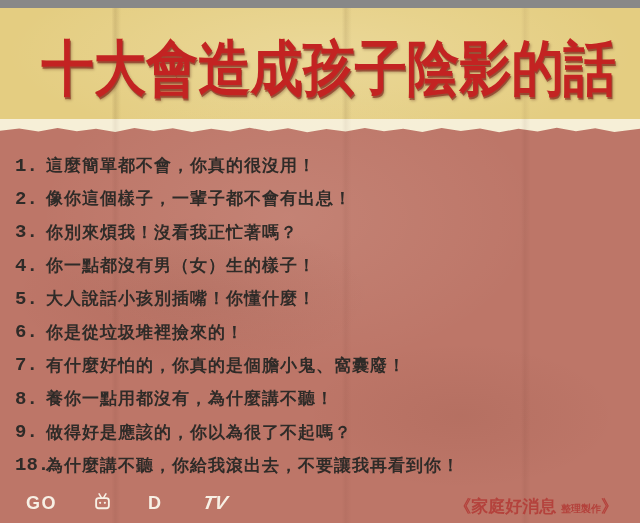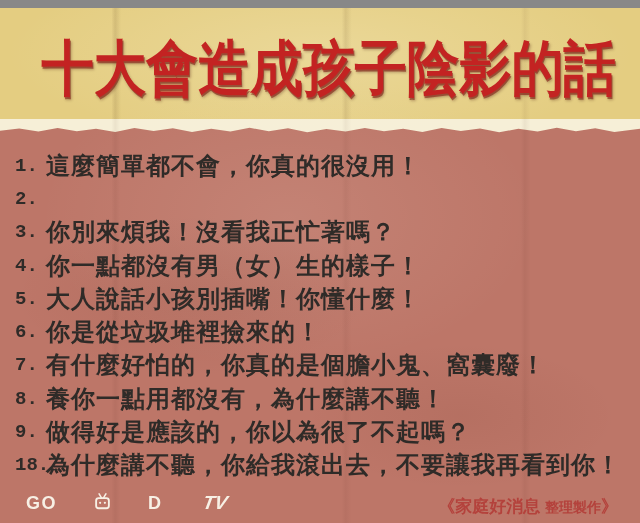--- a/index.html
+++ b/index.html
@@ -55,59 +55,60 @@
   }
   .quote-row{
     display:flex;align-items:center;height:33.3px;padding-left:15px;
   }
   .quote-num{
     flex:none;width:31px;
     font-family:"Liberation Mono","DejaVu Sans Mono",monospace;
     font-size:19px;font-weight:bold;color:#2f2b28;
   }
   .quote-text{
-    font-size:24px;font-weight:600;color:#2f2b28;
+    font-size:17px;font-weight:600;color:#2f2b28;
     letter-spacing:1px;white-space:nowrap;
   }
   .goodtv-logo{
     position:absolute;left:26px;bottom:16px;z-index:4;
     display:flex;align-items:center;
     color:#fbf7ec;font-weight:bold;font-size:18px;letter-spacing:1.5px;
     opacity:0.95;
     gap:36px;
   }
   .goodtv-logo .tv-glyph{display:inline-block;margin:2px 1px 0 1px;}
   .logo-tv{
     font-style:italic;font-weight:bold;font-size:19px;
     transform:skewX(-10deg);margin-left:4px;letter-spacing:0px;
   }
   .credit{
     position:absolute;right:22px;bottom:13px;z-index:4;
     color:#b4423c;font-weight:bold;font-size:17px;
     white-space:nowrap;
   }
-  .credit-small{font-size:14px;font-weight:bold;}
+  .credit-small{font-size:10px;font-weight:bold;}
 </style>
 </head>
 <body>
 
 <div class="poster">
   <div class="top-band"></div>
   <div class="torn-strip"></div>
   <div class="paper-texture"></div>
 
   <h1 class="title">十大會造成孩子陰影的話</h1>
 
   <ol class="quotes-list">
     <li class="quote-row">
       <span class="quote-num">1.</span>
       <span class="quote-text">這麼簡單都不會，你真的很沒用！</span>
     </li>
     <li class="quote-row">
       <span class="quote-num">2.</span>
+      <span class="quote-text">像你這個樣子，一輩子都不會有出息！</span>
     </li>
     <li class="quote-row">
       <span class="quote-num">3.</span>
       <span class="quote-text">你別來煩我！沒看我正忙著嗎？</span>
     </li>
     <li class="quote-row">
       <span class="quote-num">4.</span>
       <span class="quote-text">你一點都沒有男（女）生的樣子！</span>
     </li>
     <li class="quote-row">

